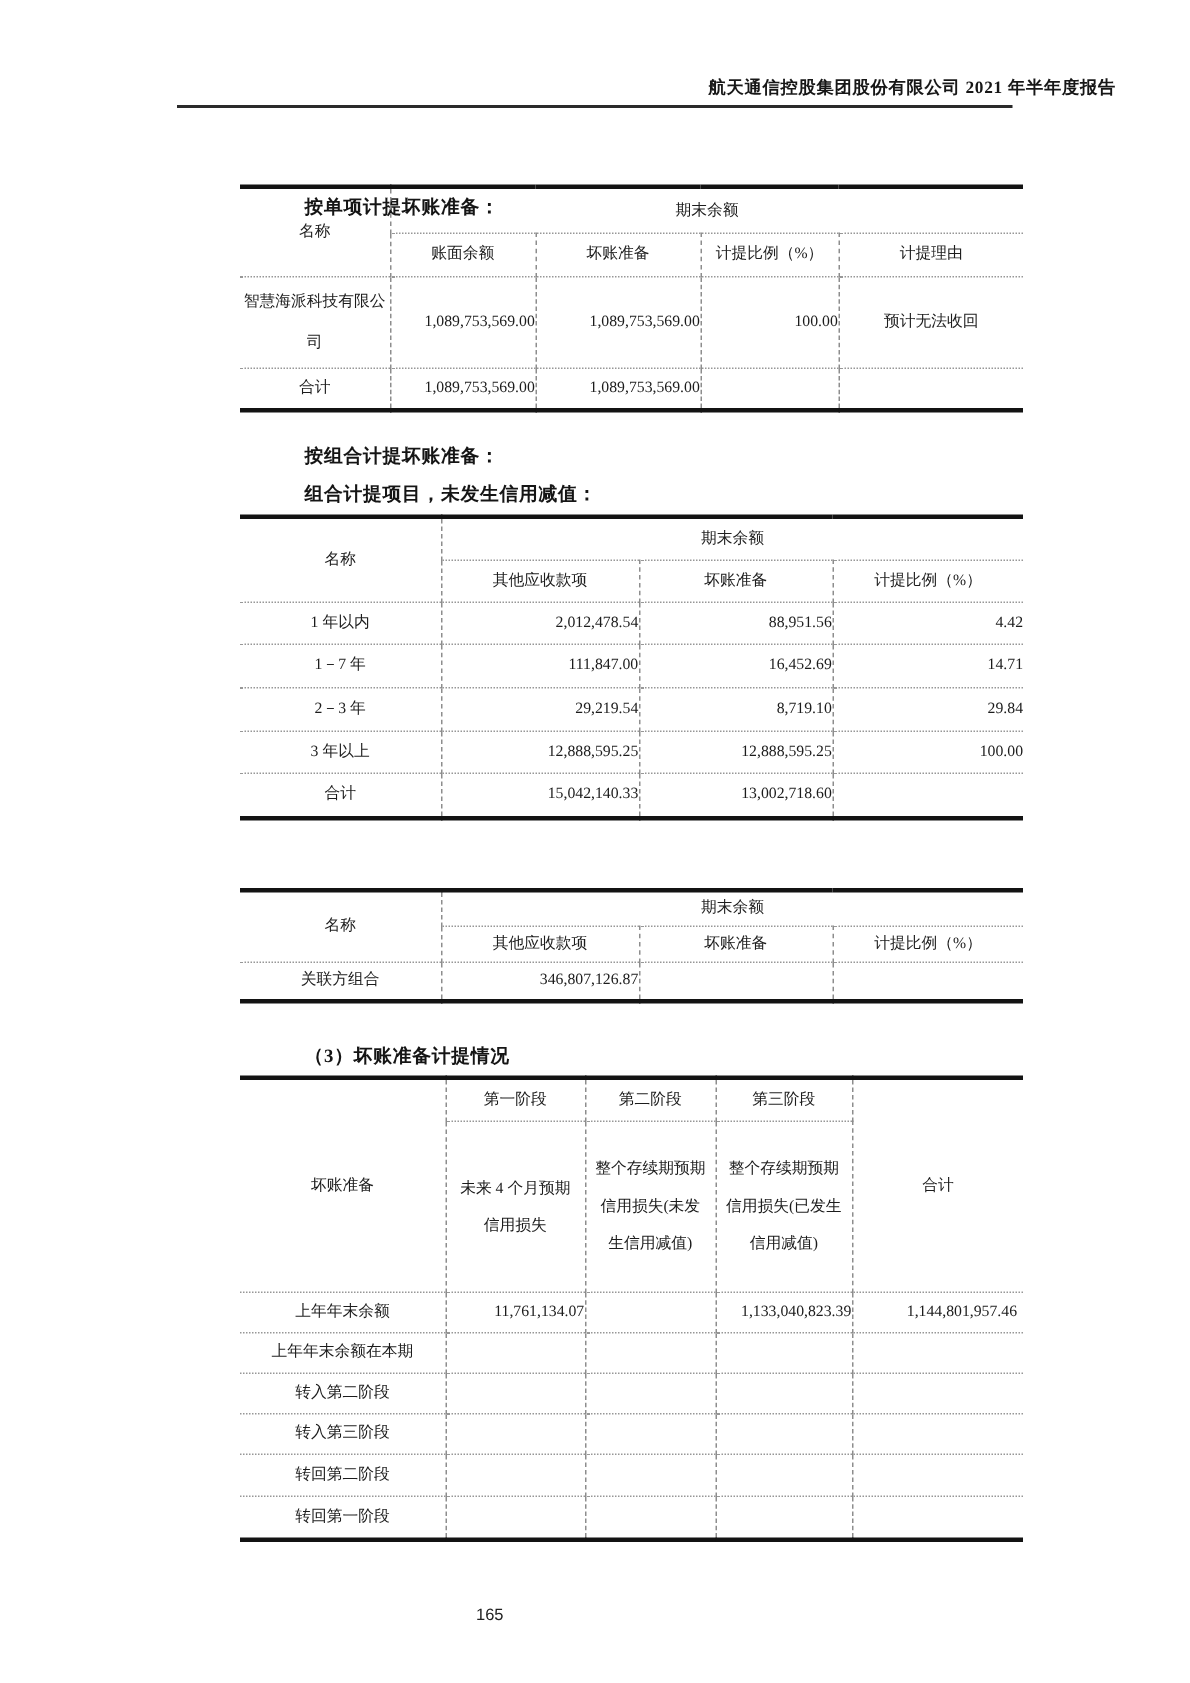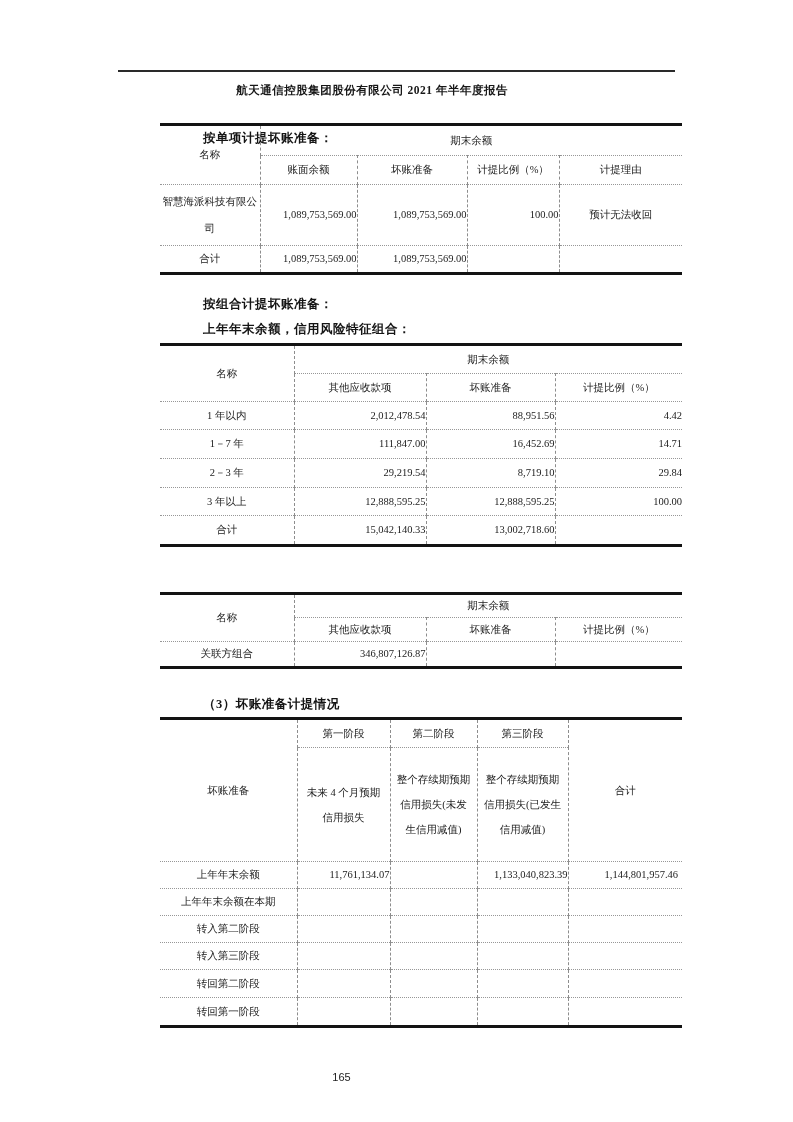--- a/index.html
+++ b/index.html
@@ -6,39 +6,39 @@
   #page{
     position:relative;
     width:793px;height:1122px;
     background:#ffffff;
     font-family:"Liberation Serif","DejaVu Serif",serif;
     color:#1c1c1c;
     overflow:hidden;
   }
   .doc-title{
     position:absolute;top:51px;left:0;width:744px;
-    text-align:center;font-size:11.5px;font-weight:700;
-    letter-spacing:0.5px;color:#171717;margin-top:32px;
+    text-align:right;font-size:11.5px;font-weight:700;
+    letter-spacing:0.5px;color:#171717;
   }
   .header-rule{
     position:absolute;top:70px;left:118px;width:557px;height:2px;
     background:#2a2a2a;
   }
   .sec-heading{
     position:absolute;left:203px;
     font-size:12.5px;font-weight:600;color:#151515;
     letter-spacing:0.5px;white-space:nowrap;
   }
   #h-s1{top:95px;margin-top:35px;}
   #h-s2a{top:296px;text-align:right;}
   #h-s2b{top:321px;}
   #h-s3{top:569px;}
   #h-s4{top:696px;}
   .page-num{
-    position:absolute;top:1071px;left:16px;width:651px;
+    position:absolute;top:1071px;left:1px;width:651px;
     text-align:center;font-size:11px;color:#222;
     font-family:"Liberation Sans","DejaVu Sans",sans-serif;
   }
   table.tbl{
     position:absolute;left:160px;width:522px;
     border-collapse:collapse;table-layout:fixed;
     border-top:3px solid #131313;border-bottom:3px solid #131313;
     font-size:10.5px;color:#1c1c1c;
   }
   .tbl td{padding:0;vertical-align:middle;line-height:1.5;}
@@ -96,21 +96,21 @@
       <td class="ctr hl" style="height:26px">合计</td>
       <td class="num vl hl">1,089,753,569.00</td>
       <td class="num vl hl">1,089,753,569.00</td>
       <td class="num vl hl"></td>
       <td class="ctr vl hl"></td>
     </tr>
   </tbody>
     </table>
 
   <div id="h-s2a" class="sec-heading">按组合计提坏账准备：</div>
-  <div id="h-s2b" class="sec-heading">上年年末余额，信用风险特征组合：</div>
+  <div id="h-s2b" class="sec-heading">组合计提项目，未发生信用减值：</div>
 
   <table id="table2" class="tbl">
     <colgroup>
         <col style="width:134px">
         <col style="width:132px">
         <col style="width:129px">
         <col style="width:127px">
       </colgroup>
     <tbody>
         <tr>

